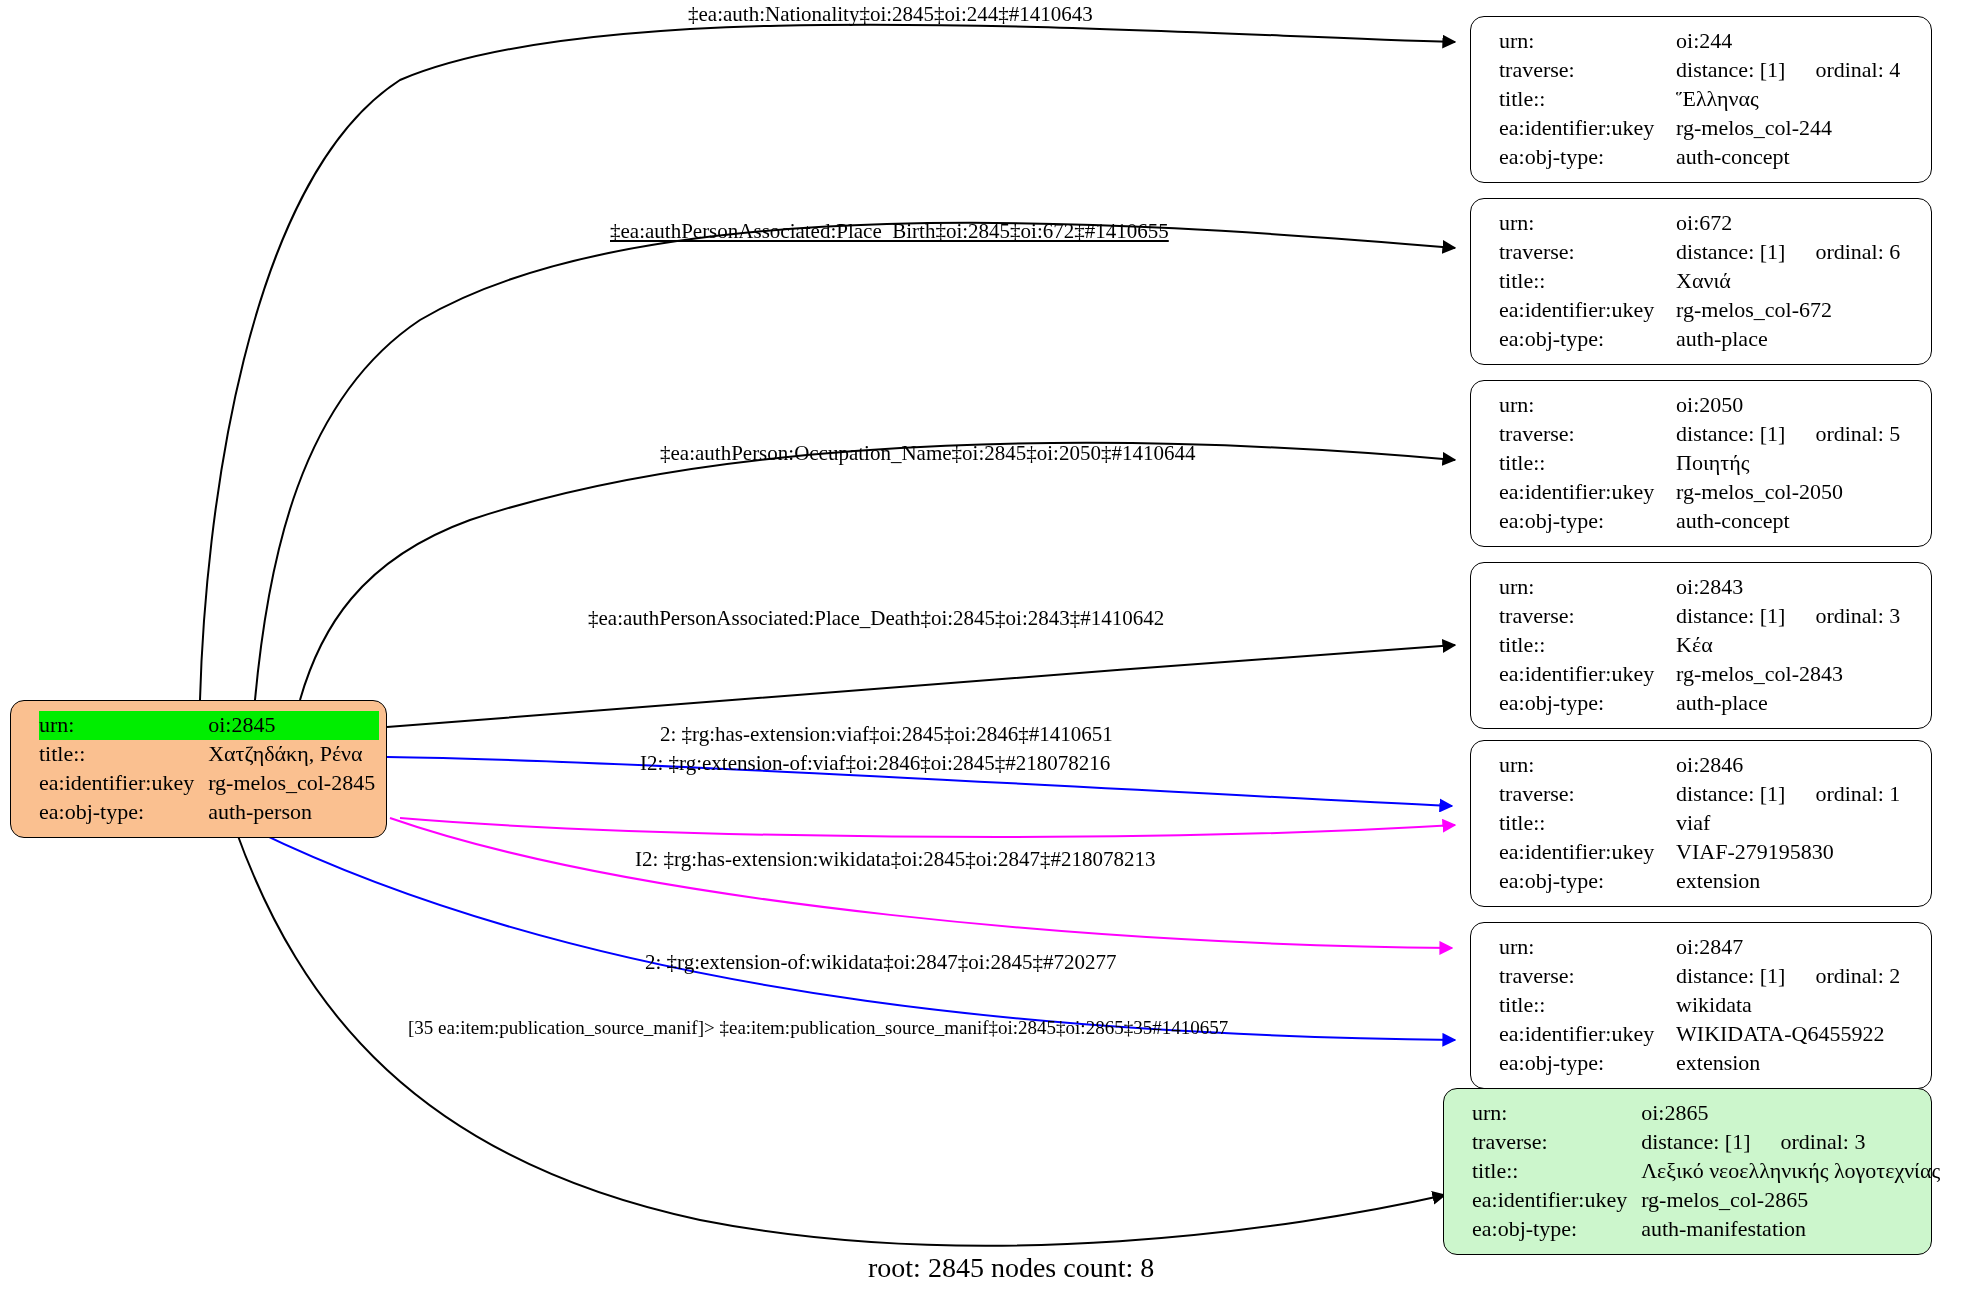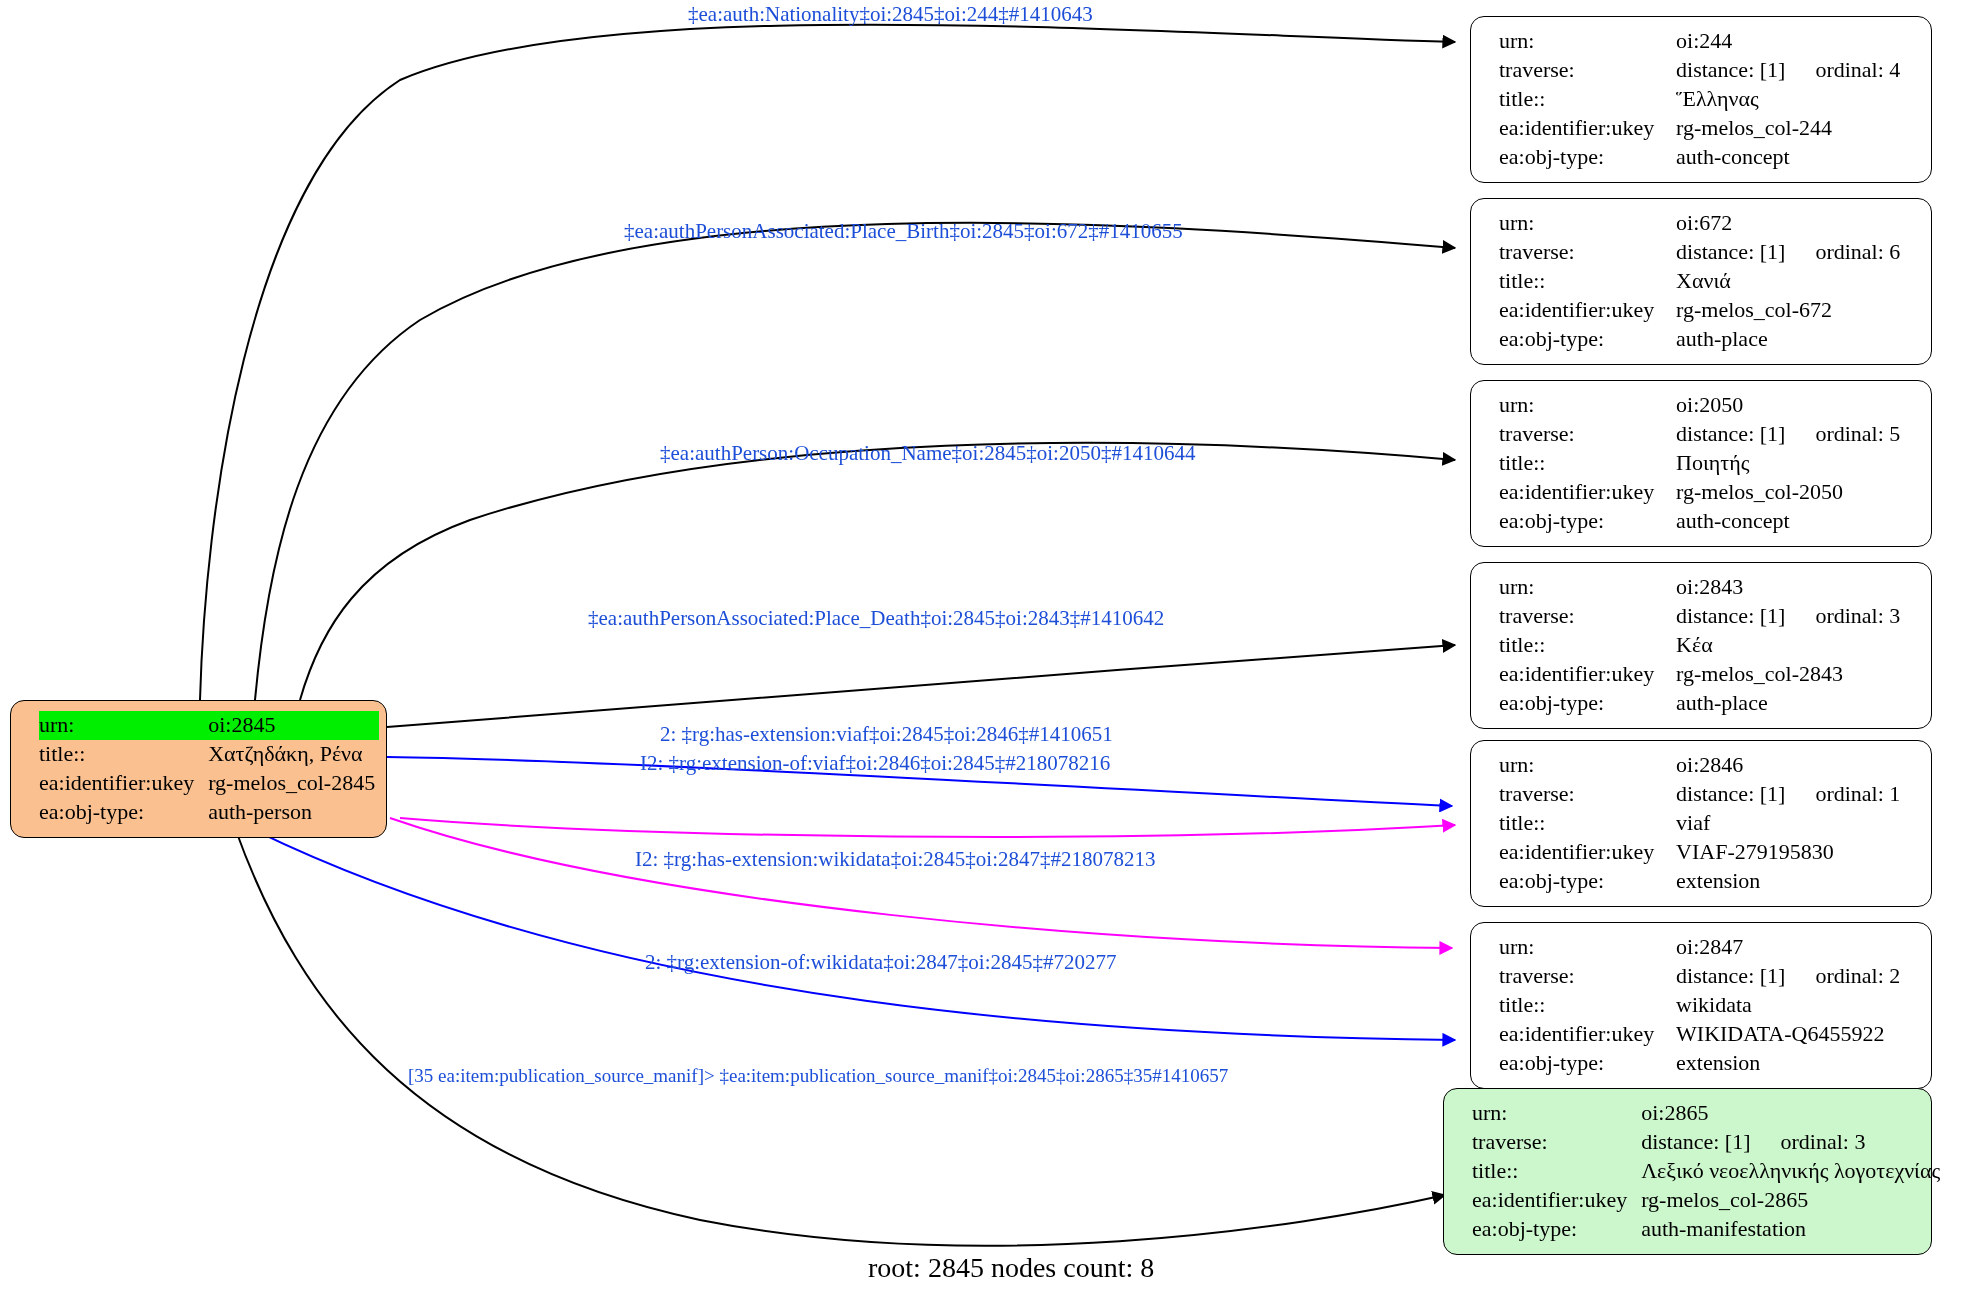--- a/index.html
+++ b/index.html
@@ -70,21 +70,21 @@
 
   .trav-inner { display: inline-block; }
   .trav-inner .ord { display: inline-block; margin-left: 30px; }
 
   
   .edge-label {
     position: absolute;
     font-size: 21px;
     line-height: 24px;
     white-space: nowrap;
-    color: #1d4ed8;
+    color: #000000;
     z-index: 6;
     background: transparent;
   }
   .edge-label.small {
     font-size: 19px;
   }
   .footer-label {
     position: absolute;
     font-size: 28px;
     white-space: nowrap;
@@ -121,35 +121,35 @@
 
   <path d="M 390,818 C 640,905 1120,946 1452,948" fill="none" stroke="#ff00ff" stroke-width="2" marker-end="url(#arrow-magenta)"></path>
 
   <path d="M 1455,1040 C 1120,1036 620,1010 250,828" fill="none" stroke="#0000ff" stroke-width="2" marker-start="url(#arrow-blue)"></path>
 
   <path d="M 235,828 C 300,1010 420,1160 700,1220 C 980,1275 1290,1230 1445,1195" fill="none" stroke="#000000" stroke-width="2" marker-end="url(#arrow-black)"></path>
 </svg>
 
 <div class="edge-label" style="left:688px; top:2px;">‡ea:auth:Nationality‡oi:2845‡oi:244‡#1410643</div>
 
-<div class="edge-label" style="left:624px; top:219px;">‡ea:authPersonAssociated:Place_Birth‡oi:2845‡oi:672‡#1410655</div>
+<div class="edge-label" style="left:610px; top:219px;text-decoration:underline;">‡ea:authPersonAssociated:Place_Birth‡oi:2845‡oi:672‡#1410655</div>
 
 <div class="edge-label" style="left:615px; top:441px;margin-left:45px;">‡ea:authPerson:Occupation_Name‡oi:2845‡oi:2050‡#1410644</div>
 
 <div class="edge-label" style="left:588px; top:606px;">‡ea:authPersonAssociated:Place_Death‡oi:2845‡oi:2843‡#1410642</div>
 
 <div class="edge-label" style="left:660px; top:722px;">2: ‡rg:has-extension:viaf‡oi:2845‡oi:2846‡#1410651</div>
 
 <div class="edge-label" style="left:640px; top:751px;">I2: ‡rg:extension-of:viaf‡oi:2846‡oi:2845‡#218078216</div>
 
 <div class="edge-label" style="left:635px; top:847px;">I2: ‡rg:has-extension:wikidata‡oi:2845‡oi:2847‡#218078213</div>
 
 <div class="edge-label" style="left:645px; top:950px;">2: ‡rg:extension-of:wikidata‡oi:2847‡oi:2845‡#720277</div>
 
-<div class="edge-label small" style="left:408px; top:1064px;">[35 ea:item:publication_source_manif]&gt; ‡ea:item:publication_source_manif‡oi:2845‡oi:2865‡35#1410657</div>
+<div class="edge-label small" style="left:408px; top:1016px;">[35 ea:item:publication_source_manif]&gt; ‡ea:item:publication_source_manif‡oi:2845‡oi:2865‡35#1410657</div>
 
 <div class="footer-label" style="left:868px; top:1252px;">root: 2845 nodes count: 8</div>
 
 <div class="node root-node" style="left:10px; top:700px; width:377px;">
   <table class="node-table">
     <tbody>
         <tr class="urn-row">
       <td class="k">urn:</td>
       <td class="v">oi:2845</td>
     </tr>

